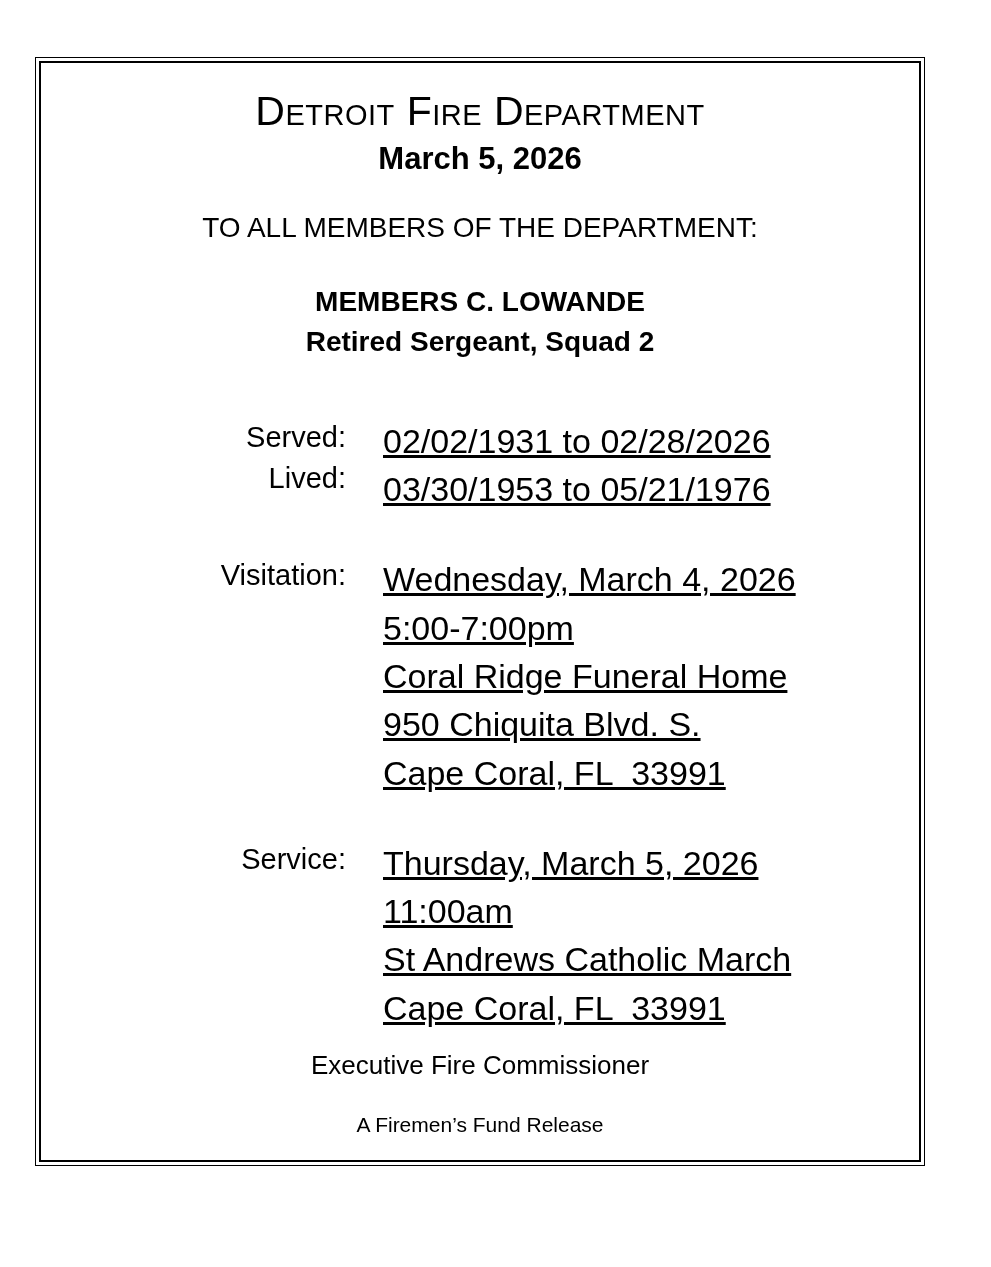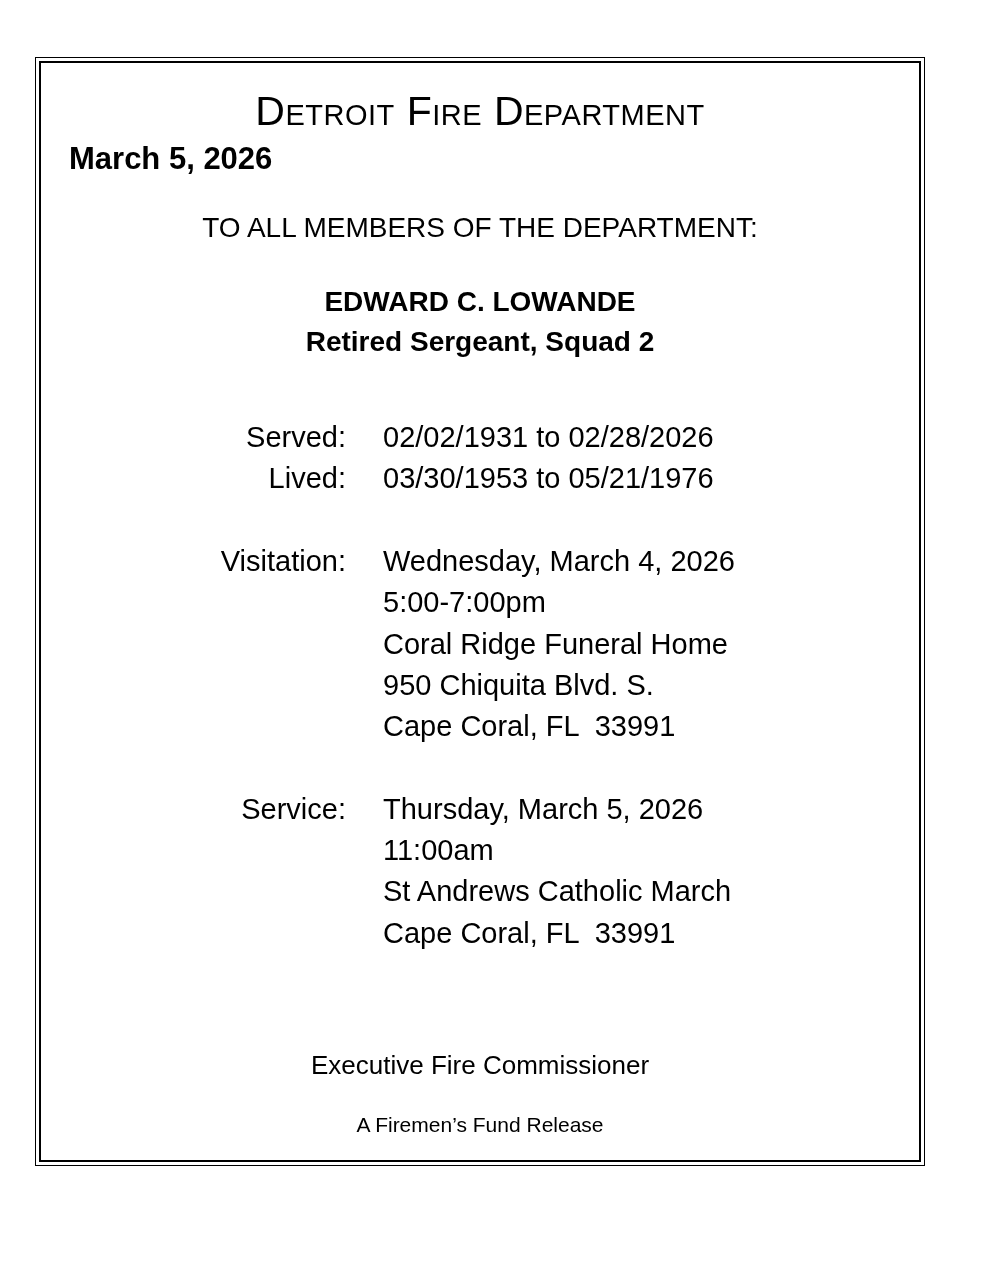--- a/index.html
+++ b/index.html
@@ -51,21 +51,21 @@
     text-align: center;
     font-size: 41px;
     font-weight: 400;
     font-variant: small-caps;
     letter-spacing: 0.5px;
     line-height: 1.08;
     margin: 0;
     white-space: nowrap;
   }
   .dept-date {
-    text-align: left;
+    text-align: center;
     font-size: 31px;
     font-weight: bold;
     line-height: 1.1;
     margin: 9px 0 0 0;
   }
 
   .members-line {
     text-align: center;
     font-size: 28px;
     font-weight: 400;
@@ -104,22 +104,23 @@
     flex: 0 0 277px;
     text-align: right;
     font-size: 29px;
     line-height: 1.42;
     padding-right: 0;
     box-sizing: border-box;
     white-space: nowrap;
   }
   .detail-values {
     padding-left: 37px;
-    font-size: 29px;
+    font-size: 34px;
     line-height: 1.42;
+    text-decoration: underline;
   }
   .detail-values .vline {
     white-space: pre;
   }
 
   
   .pair-group {
     margin-bottom: 0;
   }
 
@@ -153,21 +154,21 @@
 <div class="page">
   <div class="page-inner">
     <div class="content">
 
       <div class="dept-title">Detroit Fire Department</div>
 
       <div class="dept-date">March 5, 2026</div>
 
       <div class="members-line">TO ALL MEMBERS OF THE DEPARTMENT:</div>
 
-      <div class="member-name">EDWARD C. LOWANDE</div>
+      <div class="member-name">MEMBERS C. LOWANDE</div>
 
       <div class="member-rank">Retired Sergeant, Squad 2</div>
 
       <div class="details">
 
         <div class="detail-block pair-group">
           <div class="detail-label">
             <div>Served:</div>
             <div>Lived:</div>
           </div>

